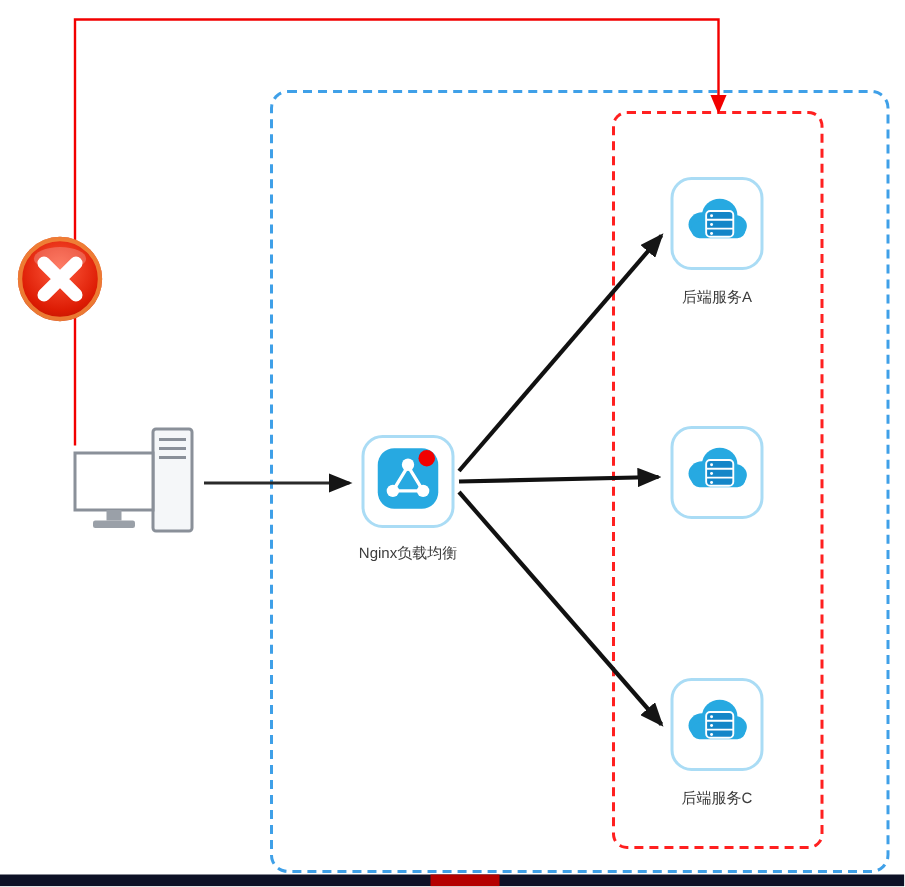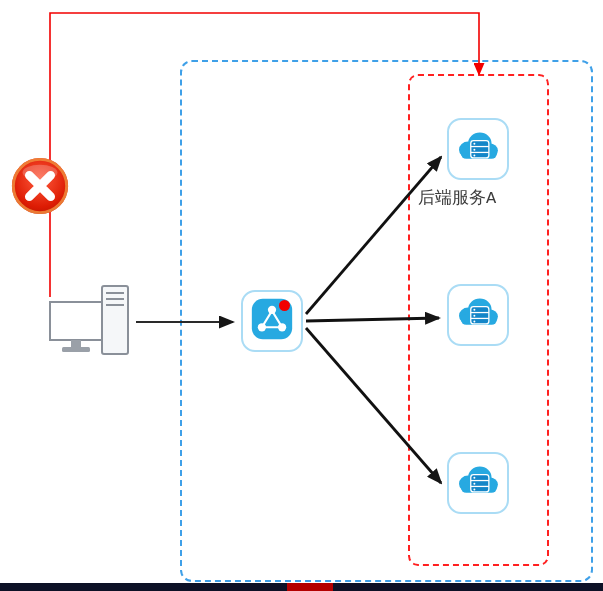--- a/index.html
+++ b/index.html
@@ -47,25 +47,25 @@
     width: 11px; height: 11px;
     border-radius: 50%;
     background: var(--line-red, #ff0000);
     top: 8px; left: 36px;
     z-index: 4;
   }
 
   .node-label {
     position: absolute;
     width: 120px;
-    font-size: 17px;
+    text-align: center;
+    font-size: 10px;
     color: #3c3c3c;
     z-index: 3;
     line-height: 14px;
-    font-family: Liberation Mono, monospace;
   }
   .label-nginx    { left: 212px; top: 363px; }
   .label-backendA { left: 418px; top: 192px; }
   .label-backendB { left: 418px; top: 358px; }
   .label-backendC { left: 418px; top: 526px; }
 
   .client { position: absolute; left: 46px; top: 280px; z-index: 3; }
 
   .error-badge { position: absolute; left: 9px; top: 155px; z-index: 4; }
 
@@ -151,20 +151,21 @@
         <g stroke="#ffffff" stroke-width="2.4" fill="none">
           <path d="M24 15 L13 33 M24 15 L35 33 M13 33 L35 33"></path>
         </g>
         <circle cx="24" cy="14" r="4.5" fill="#ffffff"></circle>
         <circle cx="13" cy="33" r="4.5" fill="#ffffff"></circle>
         <circle cx="35" cy="33" r="4.5" fill="#ffffff"></circle>
       </svg>
     </span>
     <span class="red-dot"></span>
   </div>
+  <div class="node-label label-nginx">Nginx负载均衡</div>
 
   <div class="node node-backendA">
     <span>
       <svg width="46" height="38" viewBox="0 0 50 42">
         <g fill="#27a9e1">
           <ellipse cx="14" cy="24" rx="10" ry="9"></ellipse>
           <ellipse cx="27" cy="17" rx="13" ry="12"></ellipse>
           <ellipse cx="38" cy="25" rx="9" ry="8"></ellipse>
           <rect x="6" y="22" width="40" height="12" rx="6"></rect>
         </g>
@@ -209,18 +210,19 @@
         </g>
         <rect x="17" y="14" width="20" height="19" rx="3" fill="#1486c8" stroke="#ffffff" stroke-width="1.4"></rect>
         <line x1="17" y1="20.5" x2="37" y2="20.5" stroke="#ffffff" stroke-width="1.4"></line>
         <line x1="17" y1="27" x2="37" y2="27" stroke="#ffffff" stroke-width="1.4"></line>
         <circle cx="21" cy="17.5" r="1.1" fill="#ffffff"></circle>
         <circle cx="21" cy="24" r="1.1" fill="#ffffff"></circle>
         <circle cx="21" cy="30.5" r="1.1" fill="#ffffff"></circle>
       </svg>
     </span>
   </div>
+  <div class="node-label label-backendC">后端服务C</div>
 
   <div class="bottom-bar">
     <div class="bottom-bar-red"></div>
   </div>
 
 </div>
 
 </body></html>

